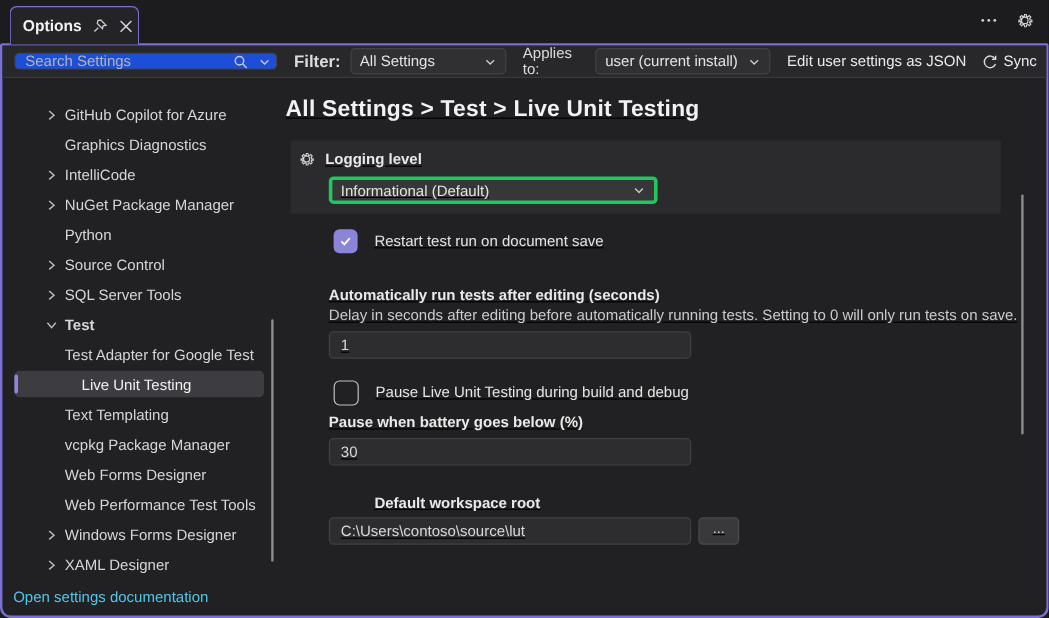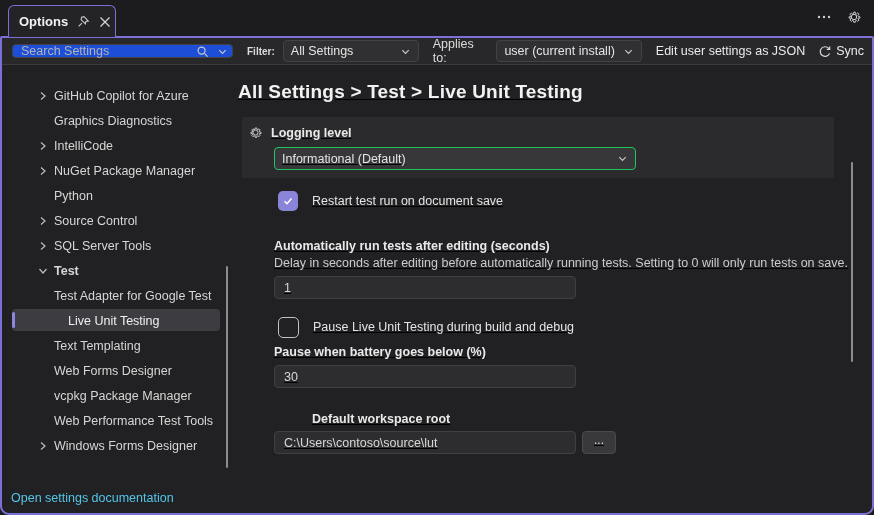--- a/index.html
+++ b/index.html
@@ -23,21 +23,21 @@
 
   
   .toolbar { position:absolute; left:0; top:0; width:100%; height:27px; background:#28282b;
              border-bottom:1px solid #3a3a3d; display:flex; align-items:center; padding:0 8px; }
   .searchbox { position:relative; width:232px; height:14px; background:#1d4ed8; border:1px solid #434347;
                border-radius:4px; display:flex; align-items:center; margin-left:2px; }
   .searchbox input { flex:1; background:transparent; border:none; outline:none; color:#e0e0e0;
                      font-size:12.5px; padding:0 8px; font-family:inherit; }
   .searchbox input::placeholder { color:#b4b4b4; opacity:1; }
   .searchbox .ico { display:flex; align-items:center; color:#c9c9c9; padding:0 4px; cursor:pointer; }
-  .tb-label { color:#dcdcdc; font-size:10px; margin:0 8px 0 14px; font-weight:bold;text-align:center; }
+  .tb-label { color:#dcdcdc; font-size:14px; margin:0 8px 0 14px; font-weight:bold;text-align:center; }
   .tb-label2 { color:#dcdcdc; font-size:12.5px; margin:0 8px 0 14px; }
   .dropdown { height:22px; background:#303033; border:1px solid #434347; border-radius:4px;
               display:flex; align-items:center; justify-content:space-between; padding:0 7px; cursor:pointer; }
   .dropdown .dd-text { color:#e4e4e4; font-size:12.5px; white-space:nowrap; }
   .dropdown .ico { display:flex; align-items:center; color:#c9c9c9; margin-left:8px; }
   .dd-filter { width:142px; }
   .dd-applies { width:146px; }
   .json-link { color:#eaeaea; font-size:12.5px; margin-left:14px; white-space:nowrap; cursor:pointer; }
   .sync { display:flex; align-items:center; gap:5px; color:#eaeaea; font-size:12.5px; margin-left:13px; cursor:pointer; }
   .sync .ico { display:flex; align-items:center; color:#d6d6d6; }
@@ -59,21 +59,21 @@
   .side-footer { position:absolute; left:9px; bottom:8px; color:#53c6e8; font-size:12.5px; cursor:pointer; }
   .side-scroll { position:absolute; left:224px; top:228px; width:2px; height:202px; background:#8c8c8c; border-radius:1px; cursor:pointer; }
 
   
   .main { position:absolute; left:232px; top:28px; width:626px; height:449px; overflow:hidden;text-decoration:underline; }
   .crumb { margin:15px 0 0 4px; color:#f2f2f2; font-size:19px; font-weight:bold; letter-spacing:.2px; }
   .block { margin:14px 0 0 8px; width:592px; background:#2b2b2d; padding:7px 0 8px 6px; }
   .block-head { display:flex; align-items:center; gap:8px; height:17px; color:#e9e9e9; }
   .block-head .ico { display:flex; align-items:center; color:#cfcfcf; }
   .block-head .blabel { font-size:12.5px; font-weight:bold; }
-  .dd-main { margin:6px 0 0 26px; width:362px; height:23px; background:#37373a; border:1px solid #22c55e; }
+  .dd-main { margin:6px 0 0 26px; width:274px; height:23px; background:#37373a; border:3px solid #22c55e; }
   .checkrow { display:flex; align-items:center; gap:14px; margin-left:44px; cursor:pointer; }
   .checkrow.r1 { margin-top:13px; height:20px; }
   .checkrow.r2 { margin-top:17px; height:22px; }
   .checkbox { width:20px; height:20px; border-radius:5px; display:flex; align-items:center; justify-content:center; flex:0 0 auto; }
   .checkbox.checked { background:#8b85d9; }
   .checkbox.unchecked { background:transparent; border:1.5px solid #c2c2c2; width:21px; height:21px; }
   .checklabel { color:#e4e4e4; font-size:12.5px; }
   .flabel { margin:28px 0 0 40px; color:#e9e9e9; font-size:12.5px; font-weight:bold; }
   .flabel.battery { margin-top:7px; }
   .flabel.workspace { margin-top:24px;padding-left:38px; }
@@ -251,37 +251,45 @@
         <span class="bar"></span>
         <span class="chev"></span>
         <span class="lbl">Live Unit Testing</span>
       </div>
       <div class="tree-row">
         <span class="chev"></span>
         <span class="lbl">Text Templating</span>
       </div>
       <div class="tree-row">
         <span class="chev"></span>
+        <span class="lbl">vcpkg Package Manager</span>
+      </div>
+      <div class="tree-row">
+        <span class="chev"></span>
         <span class="lbl">Web Forms Designer</span>
       </div>
       <div class="tree-row">
         <span class="chev"></span>
-        <span class="lbl">vcpkg Package Manager</span>
-      </div>
-      <div class="tree-row">
-        <span class="chev"></span>
         <span class="lbl">Web Performance Test Tools</span>
       </div>
       <div class="tree-row">
         <span class="chev">
             <svg width="12" height="12" viewBox="0 0 12 12">
               <polyline points="4,2.5 8,6 4,9.5" fill="none" stroke="#bdbdbd" stroke-width="1.2"></polyline>
             </svg>
           </span>
         <span class="lbl">Windows Forms Designer</span>
+      </div>
+      <div class="tree-row">
+        <span class="chev">
+            <svg width="12" height="12" viewBox="0 0 12 12">
+              <polyline points="4,2.5 8,6 4,9.5" fill="none" stroke="#bdbdbd" stroke-width="1.2"></polyline>
+            </svg>
+          </span>
+        <span class="lbl">XAML Designer</span>
       </div>
     </div>
 
     <span class="side-footer">Open settings documentation</span>
     <div class="side-scroll"></div>
 
     <div class="main">
       <div class="crumb">All Settings &gt; Test &gt; Live Unit Testing</div>
 
       <div class="block">

